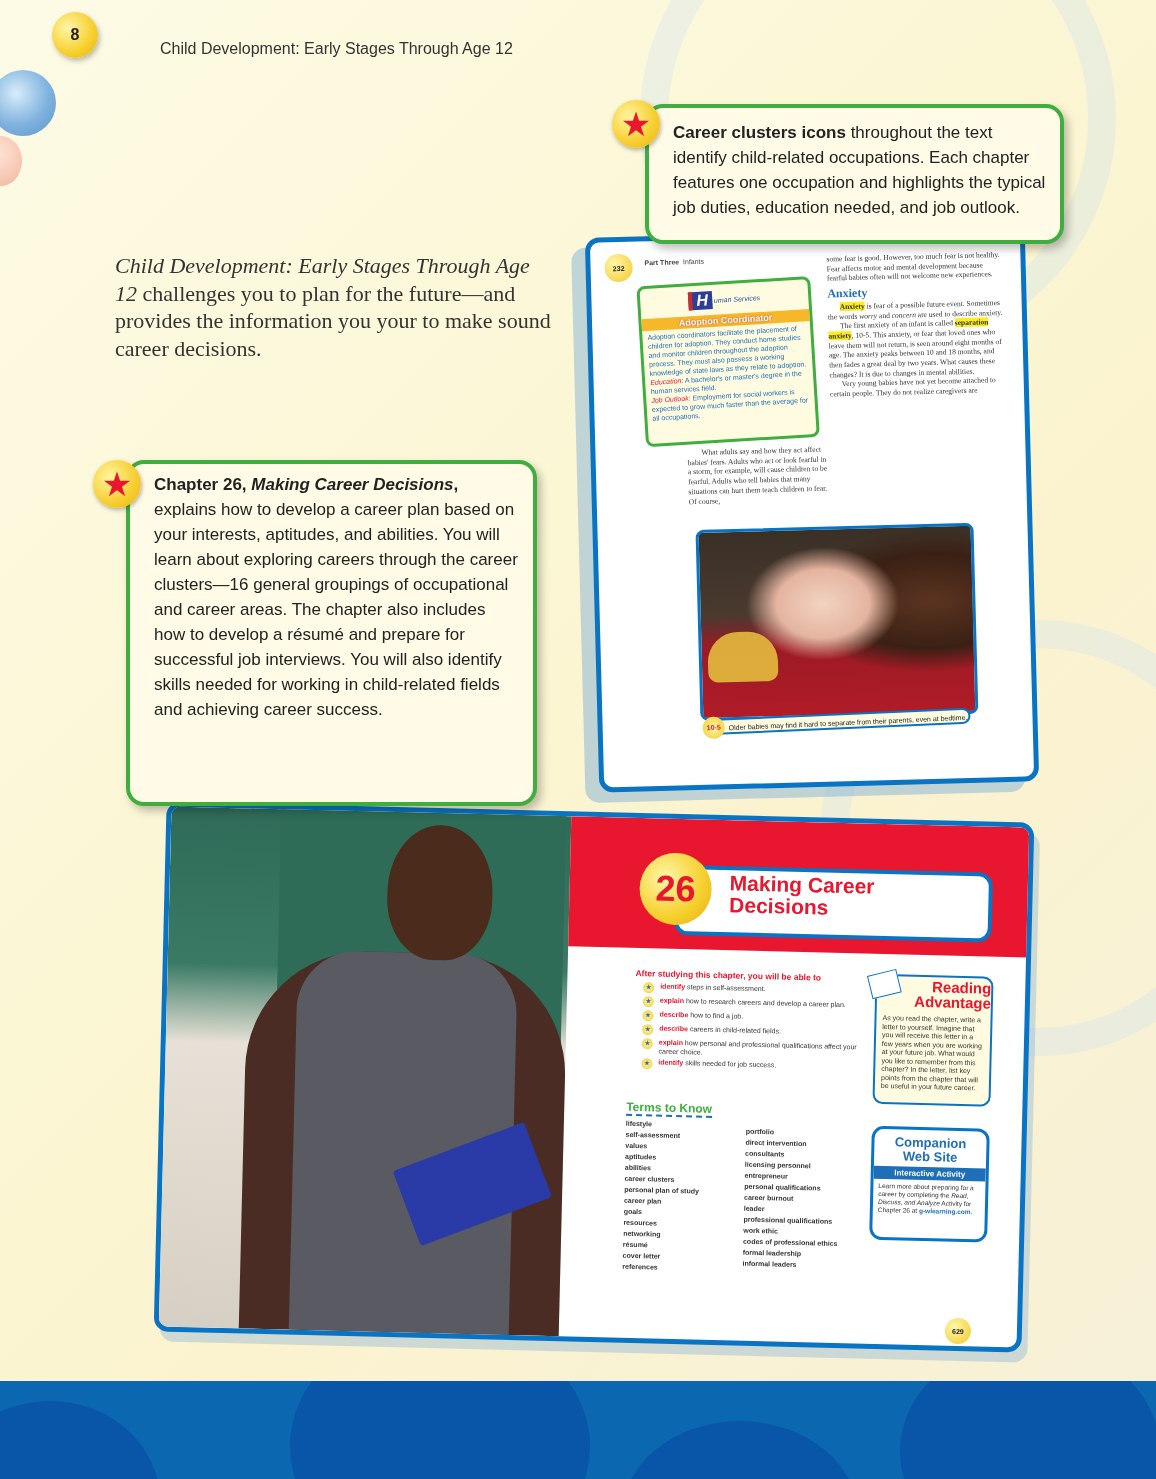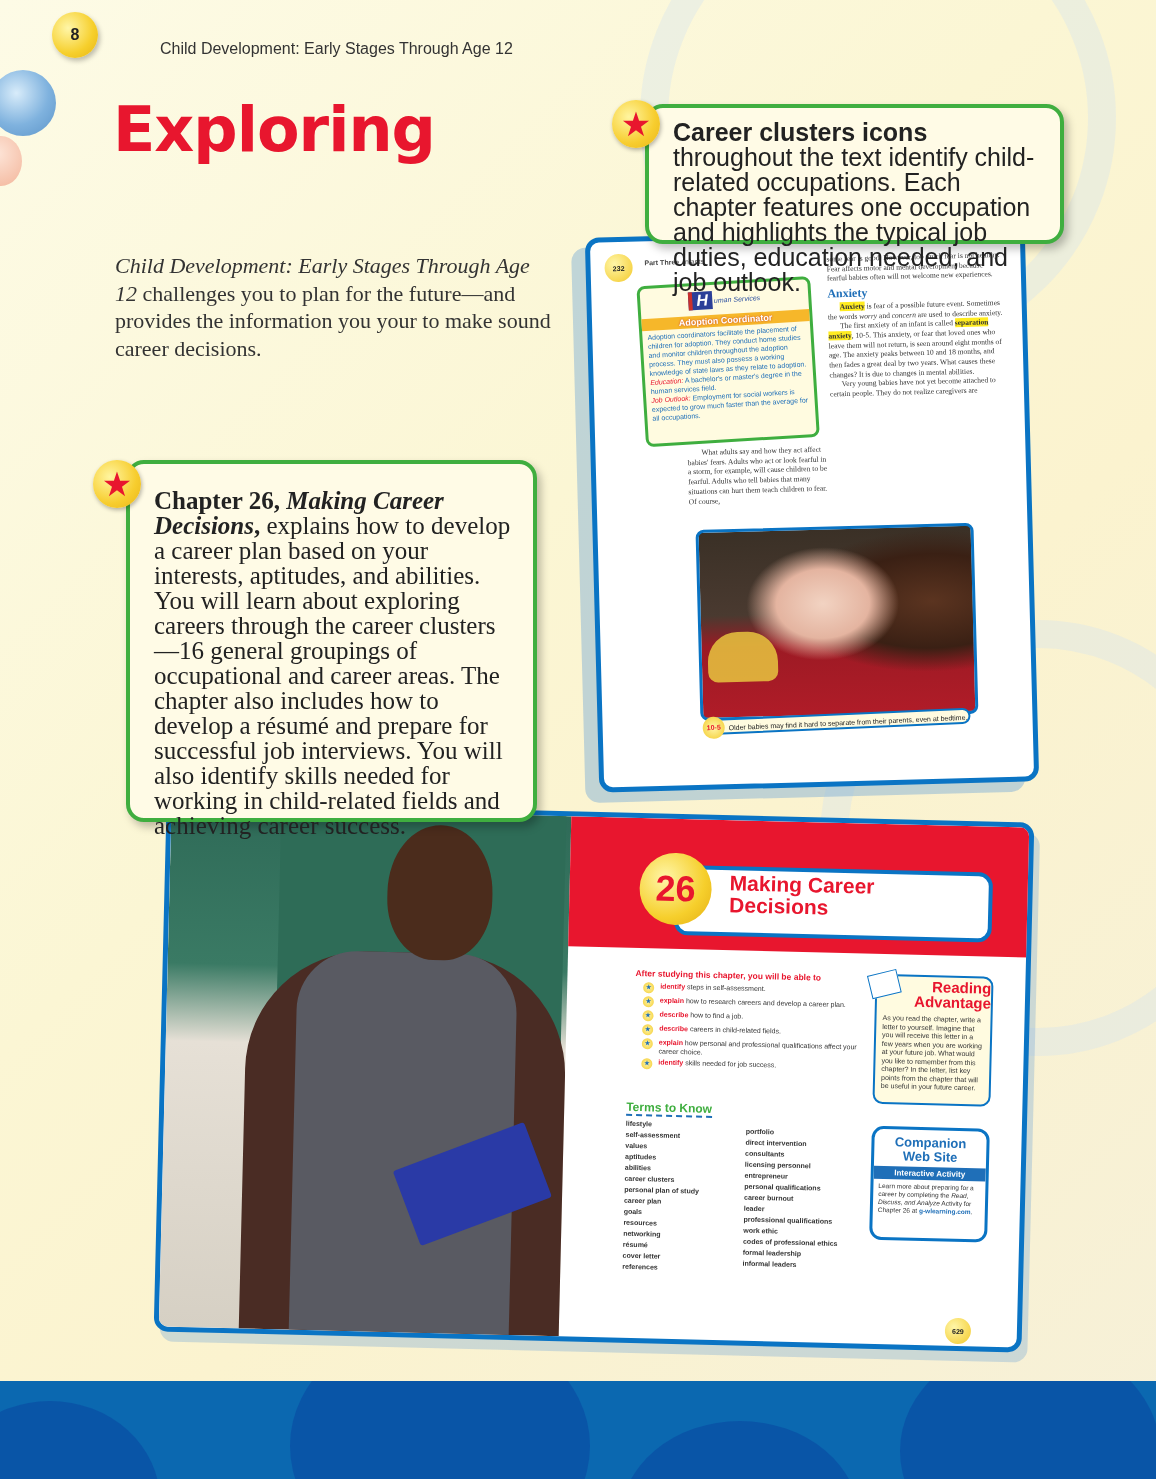--- a/index.html
+++ b/index.html
@@ -14,21 +14,21 @@
     background:radial-gradient(circle at 35% 35%,#fff6a8,#f6cf2c 60%,#e5b313);
     box-shadow:2px 3px 5px rgba(0,0,0,.25);display:flex;align-items:center;justify-content:center;
     font-weight:bold;font-size:16px;color:#222;}
   .running-head{position:absolute;left:160px;top:40px;font-size:16px;color:#333;}
   .title{position:absolute;left:113px;top:95px;font-size:62px;font-weight:bold;line-height:70px;color:#e8162e;
     font-family:"DejaVu Sans",sans-serif;letter-spacing:-1px;}
   .intro{position:absolute;left:115px;top:252px;width:440px;font-family:"Liberation Serif",serif;
     font-size:22px;line-height:27.5px;color:#333;}
   .intro i{font-style:italic;}
   .callout{position:absolute;background:#fffbe6;border:4px solid #3fae3f;border-radius:18px;
-    box-shadow:4px 5px 8px rgba(0,0,0,.25);font-size:25px;line-height:25px;color:#222;}
+    box-shadow:4px 5px 8px rgba(0,0,0,.25);font-size:17px;line-height:25px;color:#222;}
   .star-badge{position:absolute;width:48px;height:48px;border-radius:50%;
     background:radial-gradient(circle at 35% 35%,#fff5a0,#f7cd2e 60%,#e8b41a);
     box-shadow:1px 2px 4px rgba(0,0,0,.3);display:flex;align-items:center;justify-content:center;
     color:#e8162e;font-size:34px;line-height:1;}
   
   .book1{position:absolute;left:592px;top:232px;width:430px;height:545px;background:#fff;
     border:5px solid #0a74c4;border-radius:14px;transform:rotate(-1.5deg);box-shadow:-14px 10px 0 rgba(120,170,215,.45);}
   .b1-pagenum{position:absolute;left:14px;top:12px;width:28px;height:28px;border-radius:50%;
     background:radial-gradient(circle at 35% 35%,#fff6a8,#f3c92a);font-size:7px;font-weight:bold;display:flex;align-items:center;justify-content:center;}
   .b1-part{position:absolute;left:54px;top:18px;font-size:7px;color:#444;}
@@ -95,21 +95,20 @@
 <div class="bgring" style="left:820px;top:620px;width:380px;height:380px;"></div>
 <div class="bubble" style="left:-10px;top:70px;width:66px;height:66px;background:radial-gradient(circle at 40% 35%,#d8ecfa,#7fb2de 55%,#5b93c8);"></div>
 <div class="bubble" style="left:-20px;top:136px;width:42px;height:50px;background:radial-gradient(circle at 40% 35%,#fde5d8,#f3b59a);"></div>
 
 <div class="page-num">
     <span>8</span>
   </div>
 <div class="running-head">Child Development: Early Stages Through Age 12</div>
 
 <div class="title">
-  <div>Exploring</div>
 </div>
 
 <div class="intro"><i>Child Development: Early Stages Through Age 12</i><span> challenges you to plan for the future—and provides the information you your to make sound career decisions.</span></div>
 
 <div class="book1">
   <div class="b1-pagenum">232</div>
   <div class="b1-part"><b>Part Three</b>&nbsp;&nbsp;<span>Infants</span></div>
 
   <div class="career-box">
     <div class="career-logo">
@@ -239,21 +238,21 @@
         <div>Companion</div>
         <div>Web Site</div>
       </div>
     <div class="comp-sub">Interactive Activity</div>
     <div class="comp-body"><span>Learn more about preparing for a career by completing the </span><i>Read, Discuss, and Analyze</i><span> Activity for Chapter 26 at </span><a>g-wlearning.com</a><span>.</span></div>
   </div>
 
   <div class="b2-pagenum">629</div>
 </div>
 
-<div class="callout" style="left:126px;top:460px;width:365px;height:330px;padding:24px 14px 0 24px;font-family:Liberation Serif, serif;">
+<div class="callout" style="left:126px;top:460px;width:365px;height:330px;padding:8px 14px 0 24px;">
   <b>Chapter 26, </b><b><i>Making Career Decisions</i></b><b>,</b><span> explains how to develop a career plan based on your interests, aptitudes, and abilities. You will learn about exploring careers through the career clusters—16 general groupings of occupational and career areas. The chapter also includes how to develop a résumé and prepare for successful job interviews. You will also identify skills needed for working in child-related fields and achieving career success.</span>
 </div>
 <div class="star-badge" style="left:93px;top:460px;">★</div>
 
 <div class="footer-band">
   <div class="blob" style="left:290px;top:-60px;width:300px;height:250px;"></div>
   <div class="blob" style="left:-60px;top:20px;width:220px;height:200px;"></div>
   <div class="blob" style="left:620px;top:40px;width:240px;height:200px;"></div>
   <div class="blob" style="left:900px;top:-40px;width:260px;height:220px;"></div>
 </div>

